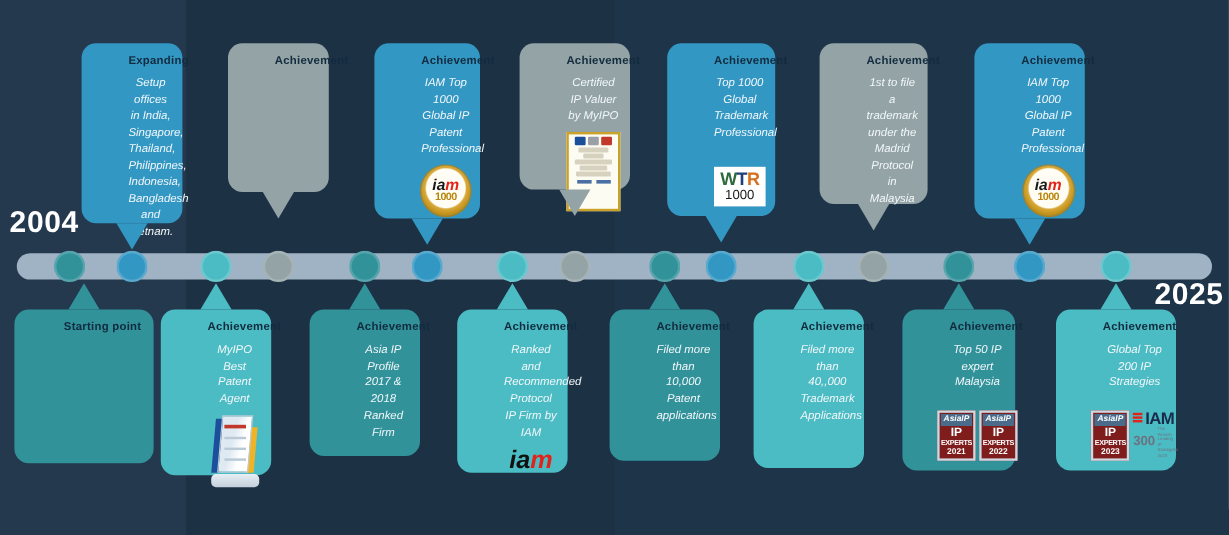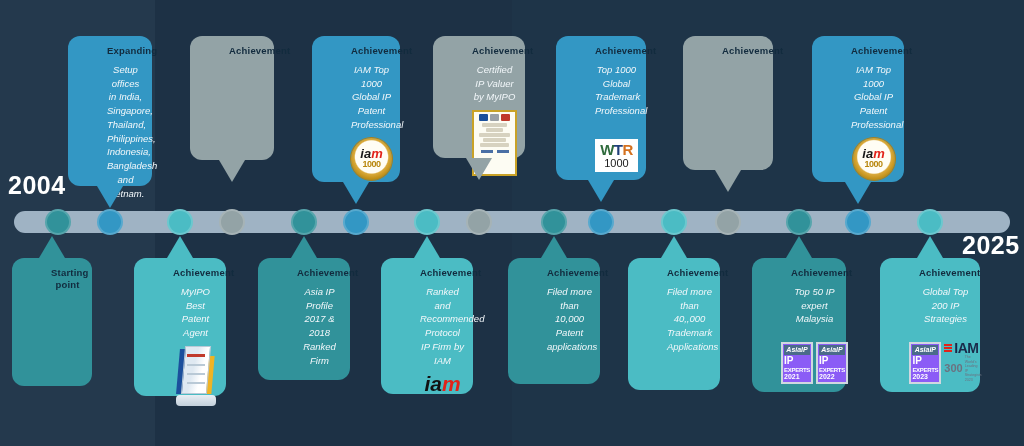--- a/index.html
+++ b/index.html
@@ -174,23 +174,23 @@
     background: linear-gradient(#e8eef4, #c3d0db);
     border-radius: 4px;
   }
   .trophy .plate {
     position: absolute; left: 13px; top: 8px; width: 18px; height: 3px;
     background: #c0392b;
   }
   .trophy .line { position: absolute; left: 13px; width: 18px; height: 2px; background: #b9c9d6; }
 
   .asiaip {
-    width: 32px; height: 42px; background: #8b5cf6;
+    width: 32px; height: 42px; background: #7f1d1d;
     border: 2px solid #cfd8e0; padding: 1px;
-    display: flex; flex-direction: column; align-items: flex-start;
+    display: flex; flex-direction: column; align-items: center;
   }
   .asiaip .hdr {
     width: 100%; background: #4a6b8a; color: #ffffff;
     font-size: 7px; font-weight: bold; font-style: italic;
     line-height: 1.4; text-align: center;
   }
   .asiaip .ip { color: #ffffff; font-size: 10px; font-weight: bold; line-height: 1.2; }
   .asiaip .ex { color: #ffffff; font-size: 6px; font-weight: bold; line-height: 1.1; letter-spacing: -0.3px; }
   .asiaip .yr { color: #ffffff; font-size: 7px; font-weight: bold; line-height: 1.2; }
 
@@ -284,36 +284,37 @@
         <div class="badge-slot">
           <div class="wtr">
     <div class="t1"><span class="g">W</span><span class="b">T</span><span class="o">R</span></div>
     <div class="t2">1000</div>
   </div>
         </div>
         <div class="tail" style="border-top-color:#3397c4"></div>
       </div>
       <div class="card top c-gray" style="left: 683px; top: 36px; width: 90px; height: 134px; background: rgb(147, 163, 166);">
         <div class="kicker">Achievement</div>
+        <div class="body">1st to file a trademark under the Madrid Protocol in Malaysia</div>
         <div class="tail" style="border-top-color:#93a3a6"></div>
       </div>
       <div class="card top c-blue" style="left: 812px; top: 36px; width: 92px; height: 146px; background: rgb(51, 151, 196);">
         <div class="kicker">Achievement</div>
         <div class="body">IAM Top 1000 Global IP  Patent Professional</div>
         <div class="badge-slot">
           <div class="iam1000">
     <div class="t1"><span class="k">ia</span><span class="r">m</span></div>
     <div class="t2">1000</div>
   </div>
         </div>
         <div class="tail" style="border-top-color:#3397c4"></div>
       </div>
     </div>
   <div id="bottom-layer">
-      <div class="card bottom c-teal" style="left: 12px; top: 258px; width: 80px; height: 128px; background: rgb(49, 146, 154);">
+      <div class="card bottom c-teal" style="left: 12px; top: 258px; width: 116px; height: 128px; background: rgb(49, 146, 154);">
         <div class="kicker">Starting point</div>
         <div class="tail" style="border-bottom-color:#31929a"></div>
       </div>
       <div class="card bottom c-teallight" style="left: 134px; top: 258px; width: 92px; height: 138px; background: rgb(75, 188, 196);">
         <div class="kicker">Achievement</div>
         <div class="body">MyIPO Best Patent Agent</div>
         <div class="badge-slot">
           <div class="trophy">
     <div class="blue"></div>
             <div class="yellow"></div>

